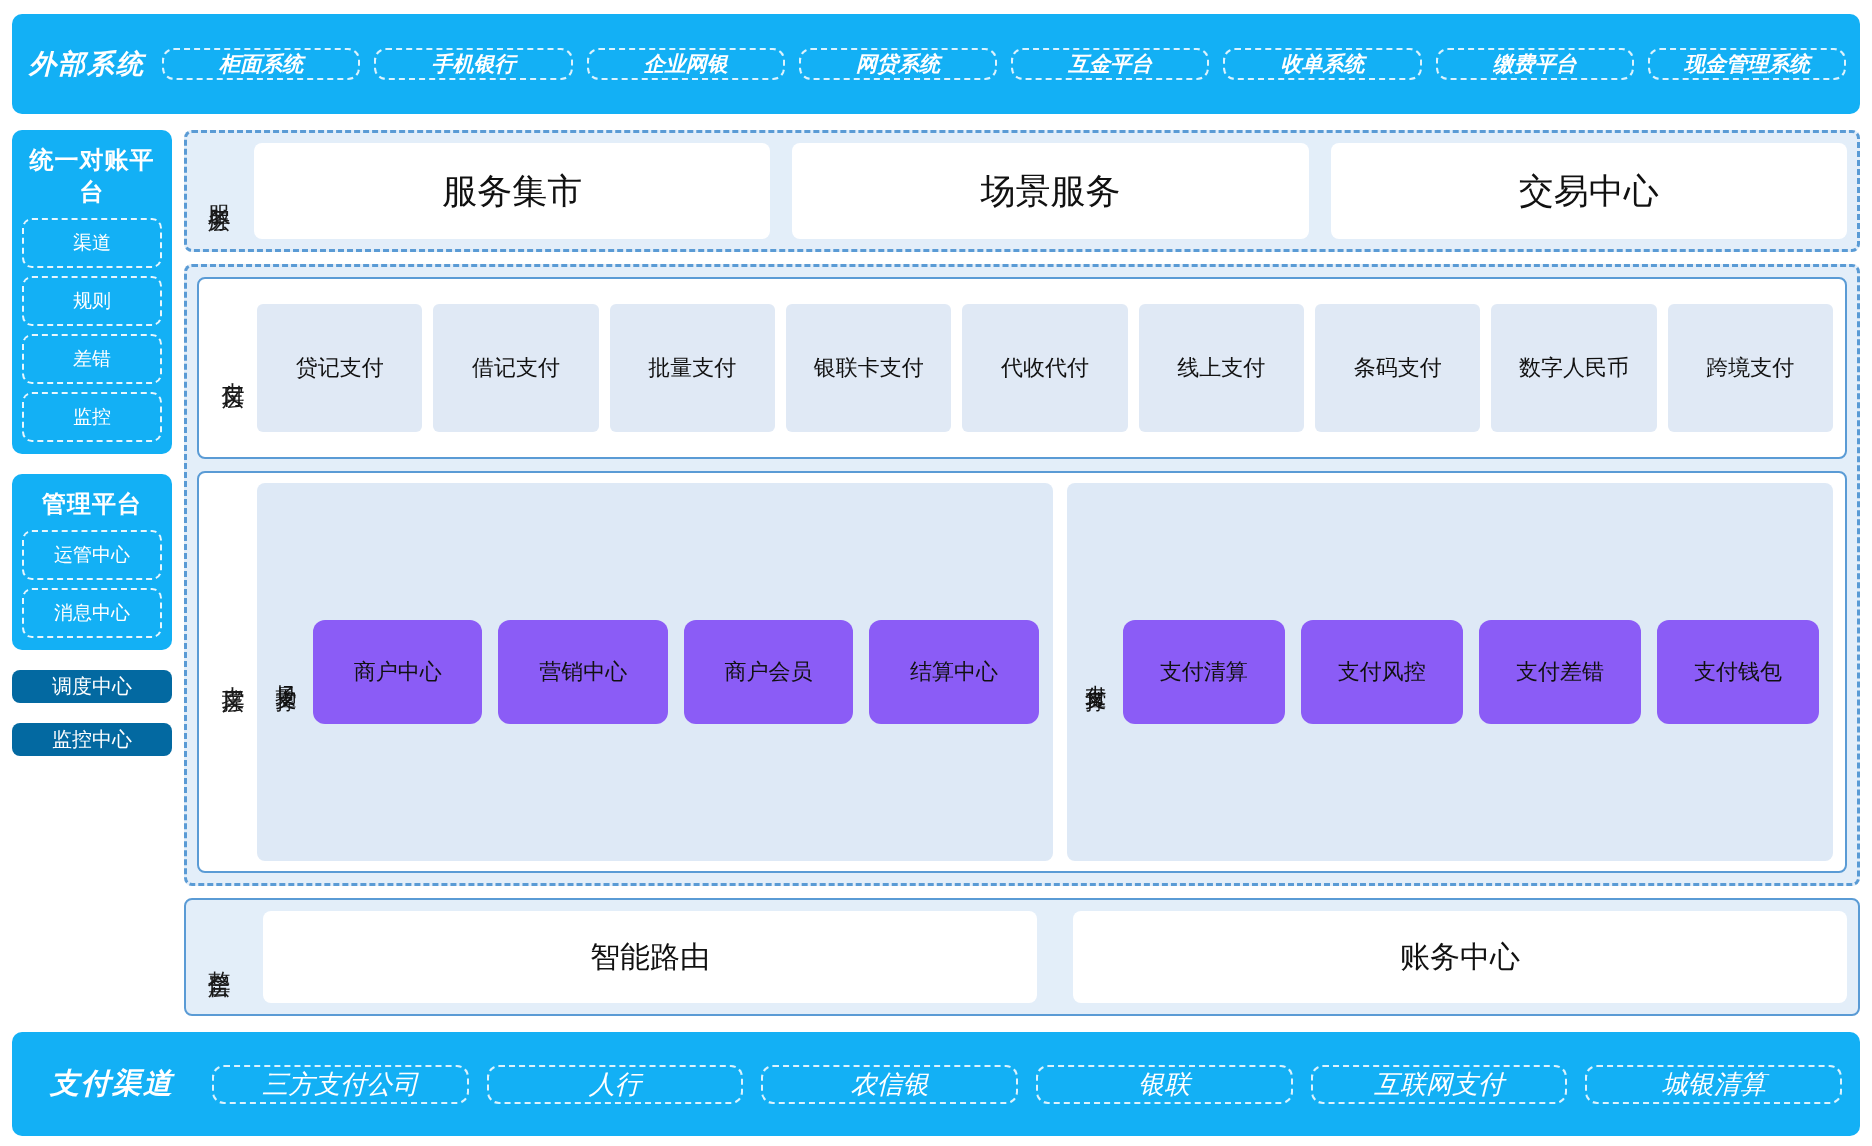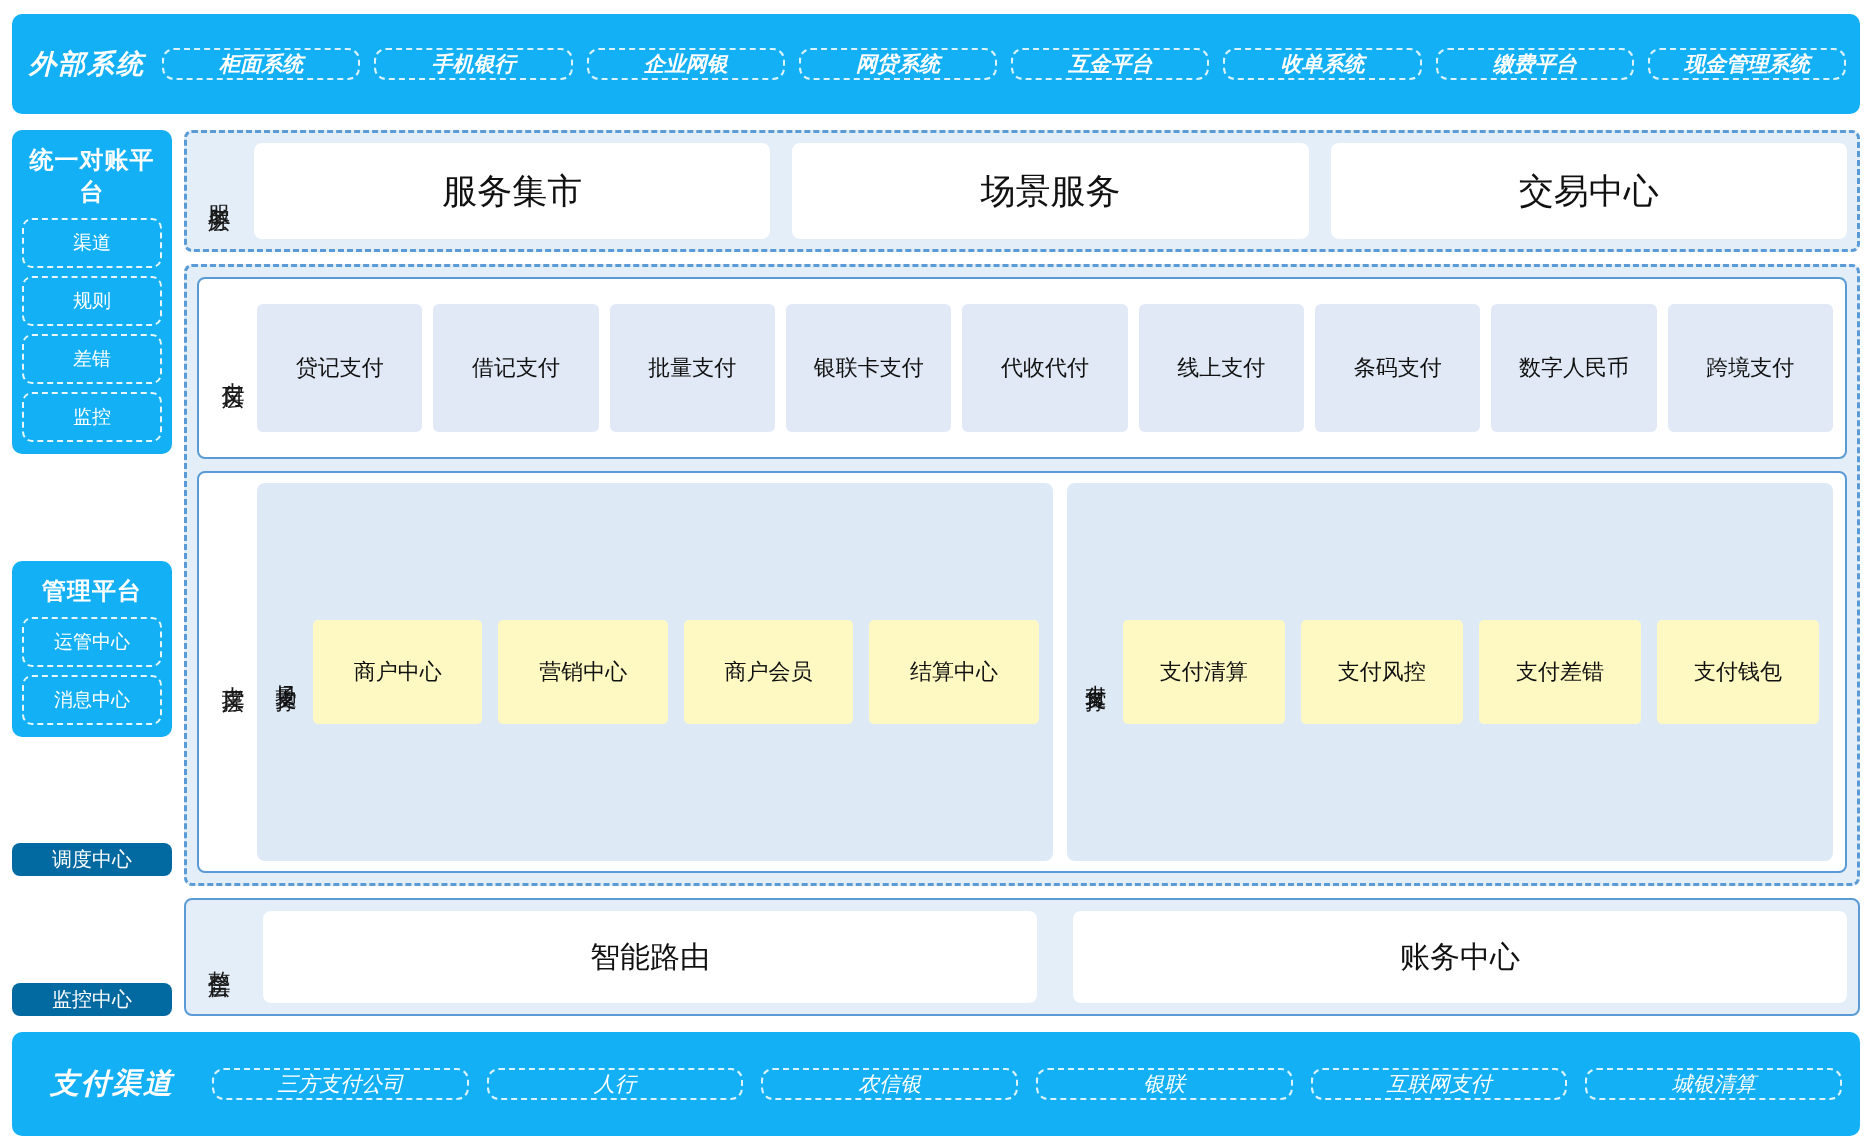--- a/index.html
+++ b/index.html
@@ -38,21 +38,21 @@
   
   #external-bar{height:100px;padding:0 14px 0 0;}
   #external-bar .bar-title{width:150px;font-size:27px;}
   #external-bar .bar-items{gap:14px;height:74px;}
   #external-bar .dash-chip{font-size:21px;font-weight:bold;}
 
   
   .middle{display:flex;flex:1 1 auto;margin-top:16px;gap:12px;min-height:0;}
 
   
-  .rail{width:160px;flex:0 0 160px;display:flex;flex-direction:column;gap:20px;justify-content:space-between;}
+  .rail{width:160px;flex:0 0 160px;display:flex;flex-direction:column;gap:20px;}
   .rail-group{
     background:#13b0f5;border-radius:10px;
     padding:10px 10px 12px 10px;box-sizing:border-box;
     display:flex;flex-direction:column;gap:8px;
   }
   .rail-group-title{
     color:#fff;font-weight:bold;font-size:24px;text-align:center;
     letter-spacing:1px;padding:4px 0 2px 0;
   }
   .rail-chip{
@@ -126,39 +126,39 @@
   #support-group-scene{flex:1.04 1 0;}
   #support-group-pay{flex:1 1 0;}
   .group-vlabel{
     writing-mode:vertical-rl;text-orientation:upright;
     font-size:21px;letter-spacing:2px;color:#111;
     flex:0 0 auto;display:flex;align-items:center;justify-content:center;
     width:30px;
   }
   .sup-cells{display:flex;flex:1 1 auto;gap:16px;height:104px;}
   .sup-cell{
-    flex:1 1 0;background:#fef9c3;border-radius:5px;
+    flex:1 1 0;background:#8b5cf6;border-radius:12px;
     display:flex;align-items:center;justify-content:center;
     font-size:22px;color:#111;
   }
 
   
   #integration-layer{
     border:2px solid #5a9bd5;border-radius:8px;background:#e3eef9;
     box-sizing:border-box;padding:11px;display:flex;align-items:stretch;
     height:118px;flex:0 0 auto;
   }
   #integration-layer .row{display:flex;flex:1 1 auto;gap:16px;}
   #integration-layer .white-card{font-size:30px;margin-left:20px;}
 
   
   #channel-bar{height:104px;margin-top:16px;padding:0 18px 0 0;}
   #channel-bar .bar-title{width:200px;font-size:29px;}
   #channel-bar .bar-items{gap:18px;height:86px;}
-  #channel-bar .dash-chip{font-size:21px;}
+  #channel-bar .dash-chip{font-size:26px;}
 </style>
 </head>
 <body>
 
 <div class="page">
 
   <div class="blue-bar" id="external-bar">
     <div class="bar-title">外部系统</div>
     <div class="bar-items">
       <div class="dash-chip">柜面系统</div>

